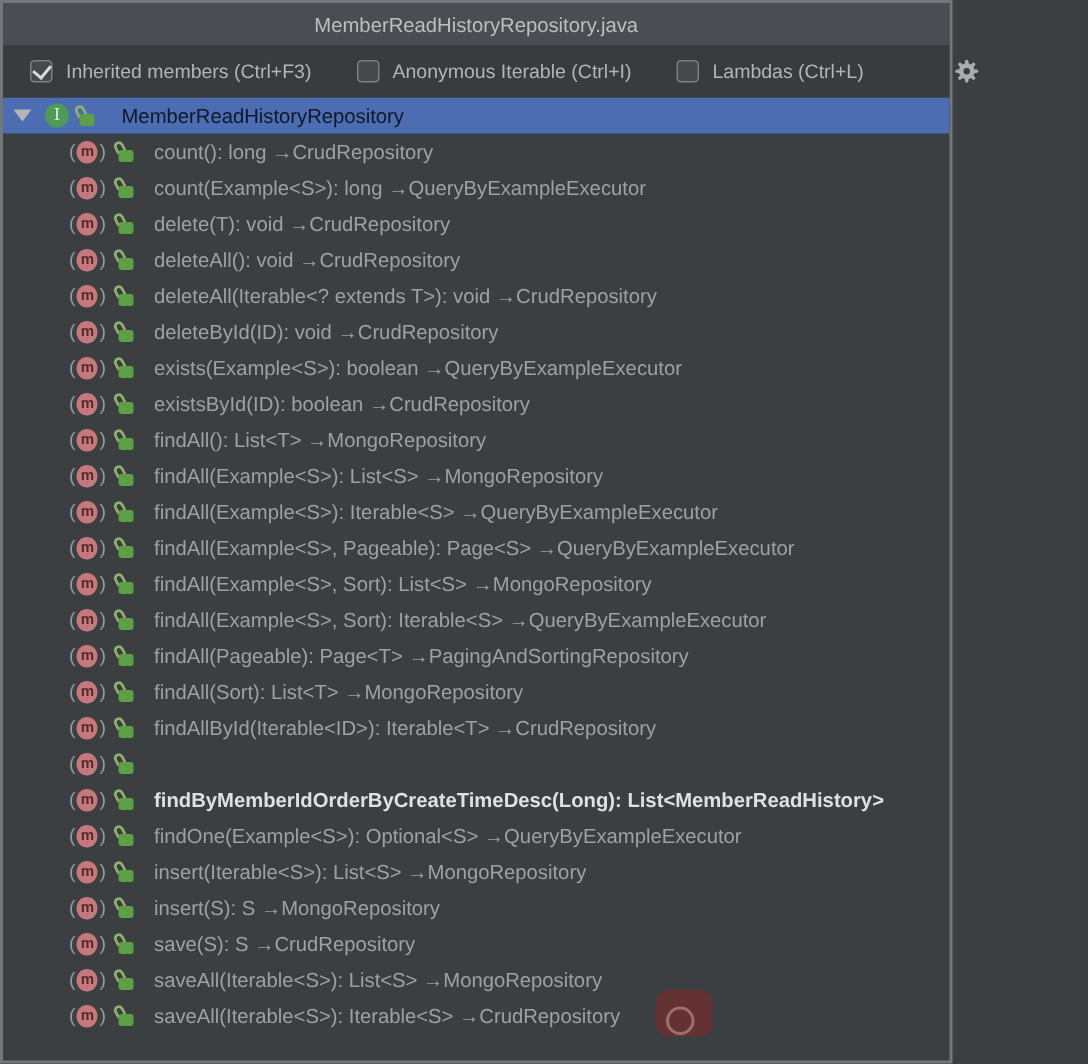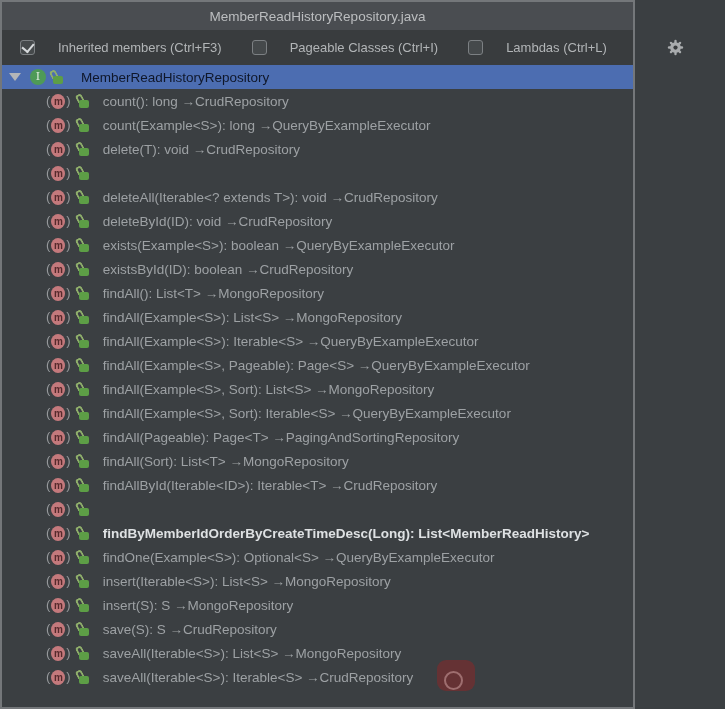--- a/index.html
+++ b/index.html
@@ -24,21 +24,21 @@
   }
   .titlebar-text { color: #bcbec0; font-size: 13.5px; }
   
   .toolbar {
     height: 35px; flex: 0 0 35px;
     background: #393c3e;
     display: flex; align-items: center;
     padding: 0 14px 0 18px;
     gap: 30px;
   }
-  .cb { display: flex; align-items: center; gap: 23px; cursor: default; }
+  .cb { display: flex; align-items: center; gap: 9px; cursor: default; }
   .cb-box {
     width: 15px; height: 15px;
     background: #45494b;
     border: 1px solid #7c8083;
     border-radius: 3px;
     position: relative;
   }
   .cb.checked .cb-box::after {
     content: "";
     position: absolute; left: 3px; top: 0px;
@@ -145,21 +145,21 @@
     <span class="titlebar-text">MemberReadHistoryRepository.java</span>
   </div>
 
   <div class="toolbar">
     <div class="cb checked">
       <span class="cb-box"></span>
       <span class="cb-label">Inherited members (Ctrl+F3)</span>
     </div>
     <div class="cb">
       <span class="cb-box"></span>
-      <span class="cb-label">Pageable Classes (Ctrl+I)</span>
+      <span class="cb-label">Anonymous Iterable (Ctrl+I)</span>
     </div>
     <div class="cb">
       <span class="cb-box"></span>
       <span class="cb-label">Lambdas (Ctrl+L)</span>
     </div>
     <div class="toolbar-spacer"></div>
     <div class="gear-btn">
       <svg width="17" height="17" viewBox="0 0 16 16">
         <g fill="#a9acae">
           <rect x="6.9" y="0.8" width="2.2" height="14.4" rx="1.1"></rect>
@@ -223,20 +223,21 @@
       <div class="row method">
     <span class="method-icon">
           <span class="paren">(</span>
           <span class="m-circle">m</span>
           <span class="paren">)</span>
         </span>
     <span class="lock-icon">
       <span class="shackle"></span>
           <span class="lock-body"></span>
     </span>
+    <span class="row-text inherited"><span class="sig">deleteAll(): void</span><span class="origin"> →CrudRepository</span></span>
   </div>
       <div class="row method">
     <span class="method-icon">
           <span class="paren">(</span>
           <span class="m-circle">m</span>
           <span class="paren">)</span>
         </span>
     <span class="lock-icon">
       <span class="shackle"></span>
           <span class="lock-body"></span>

